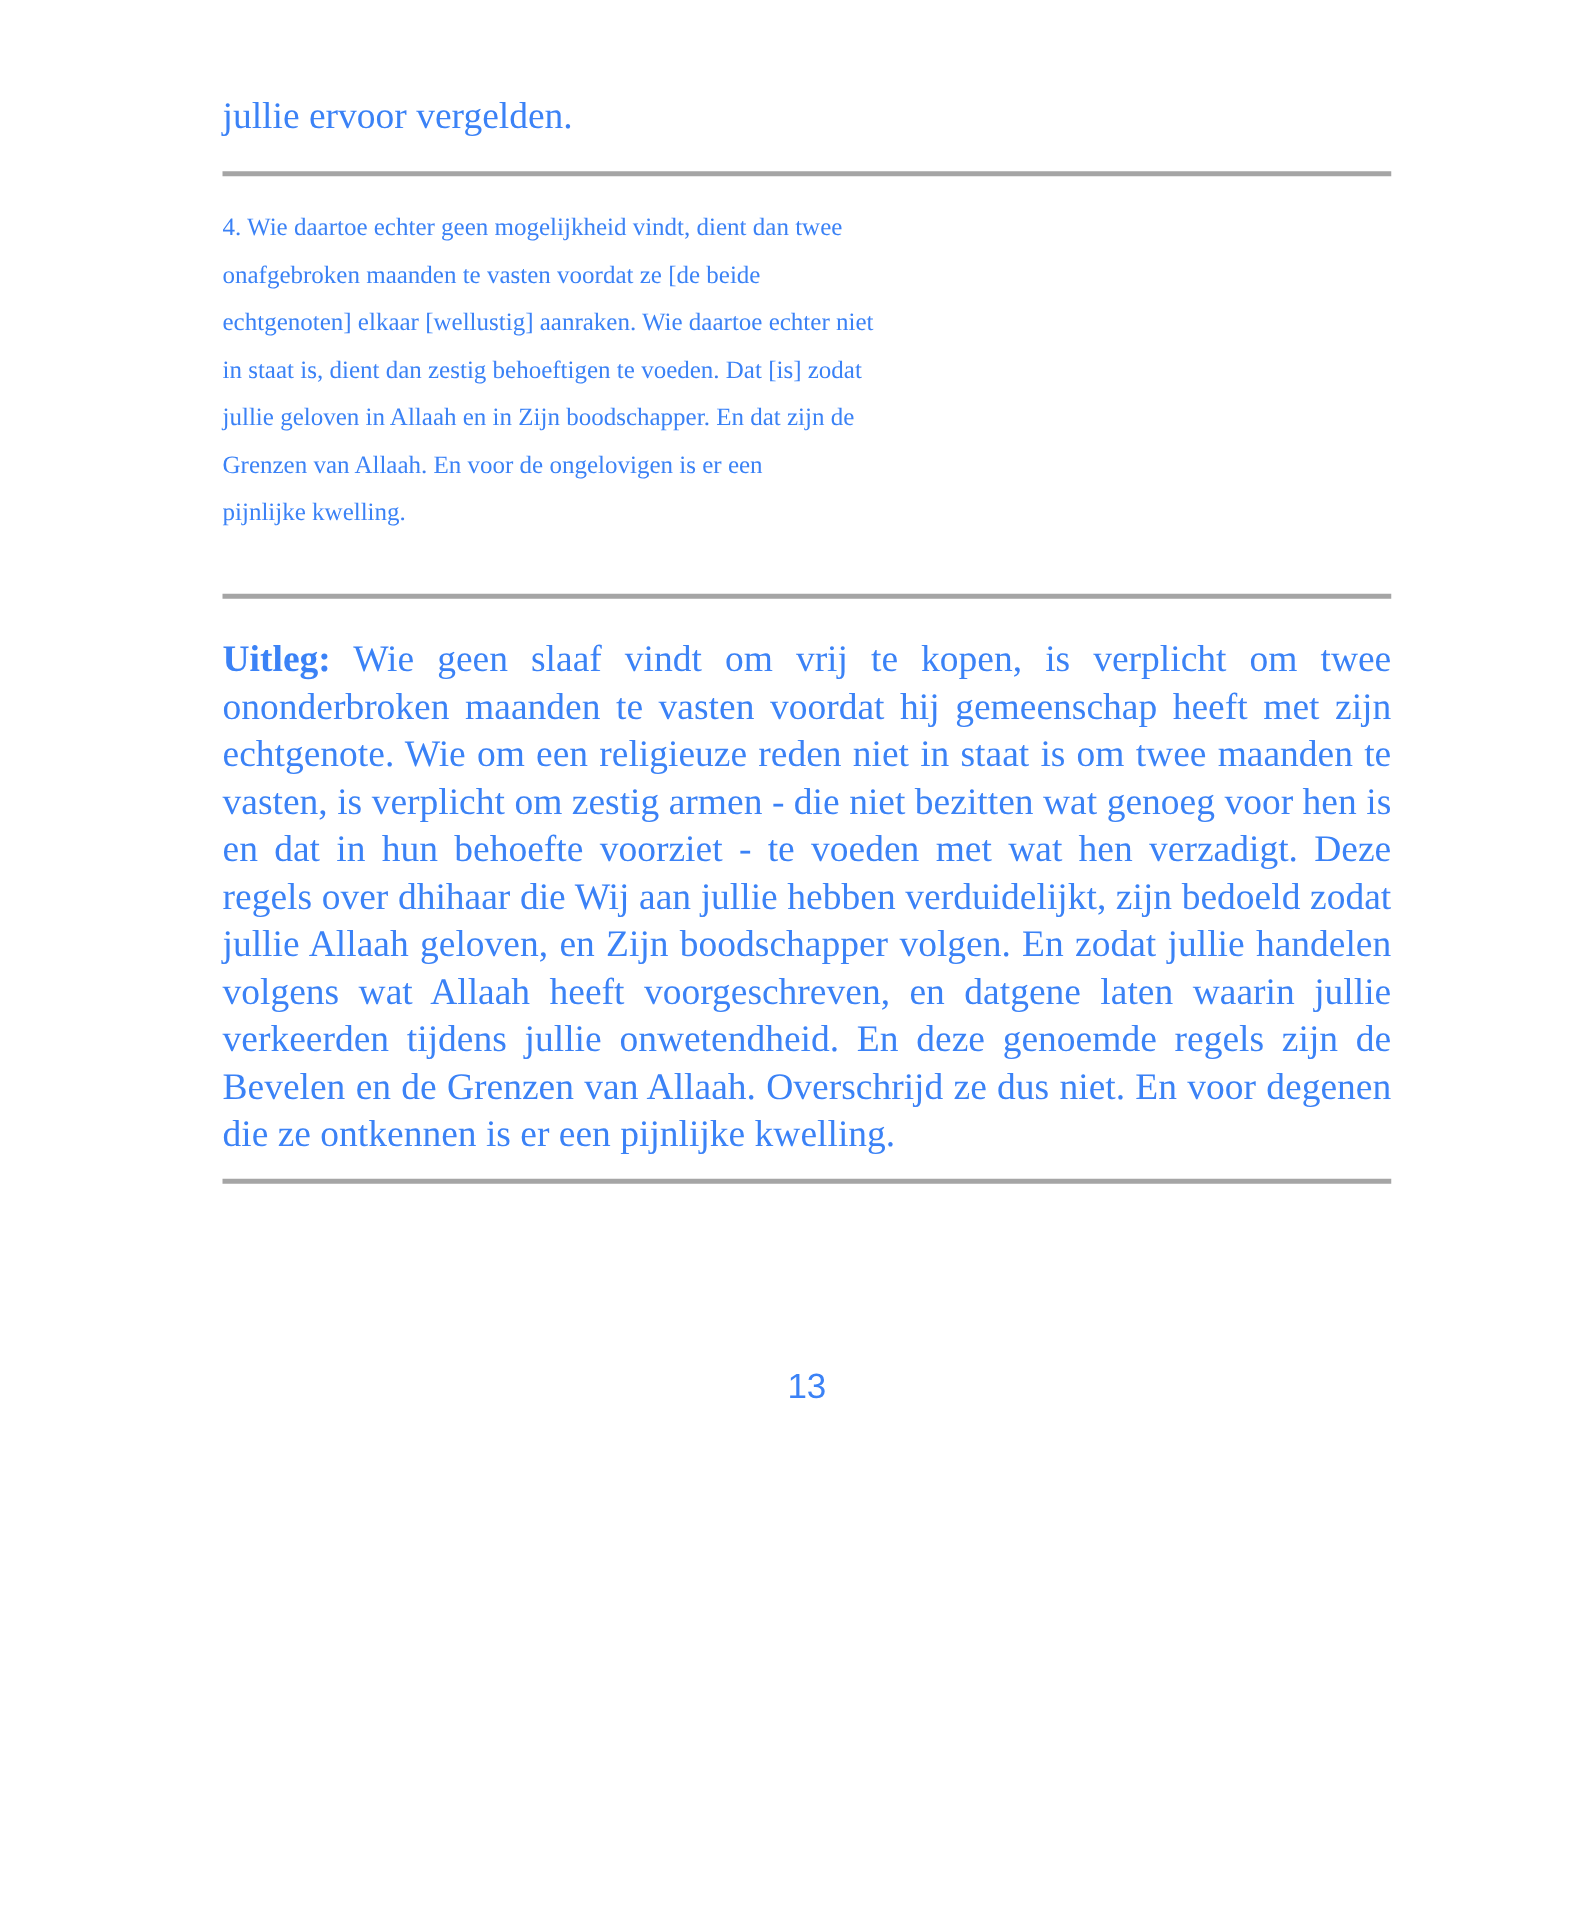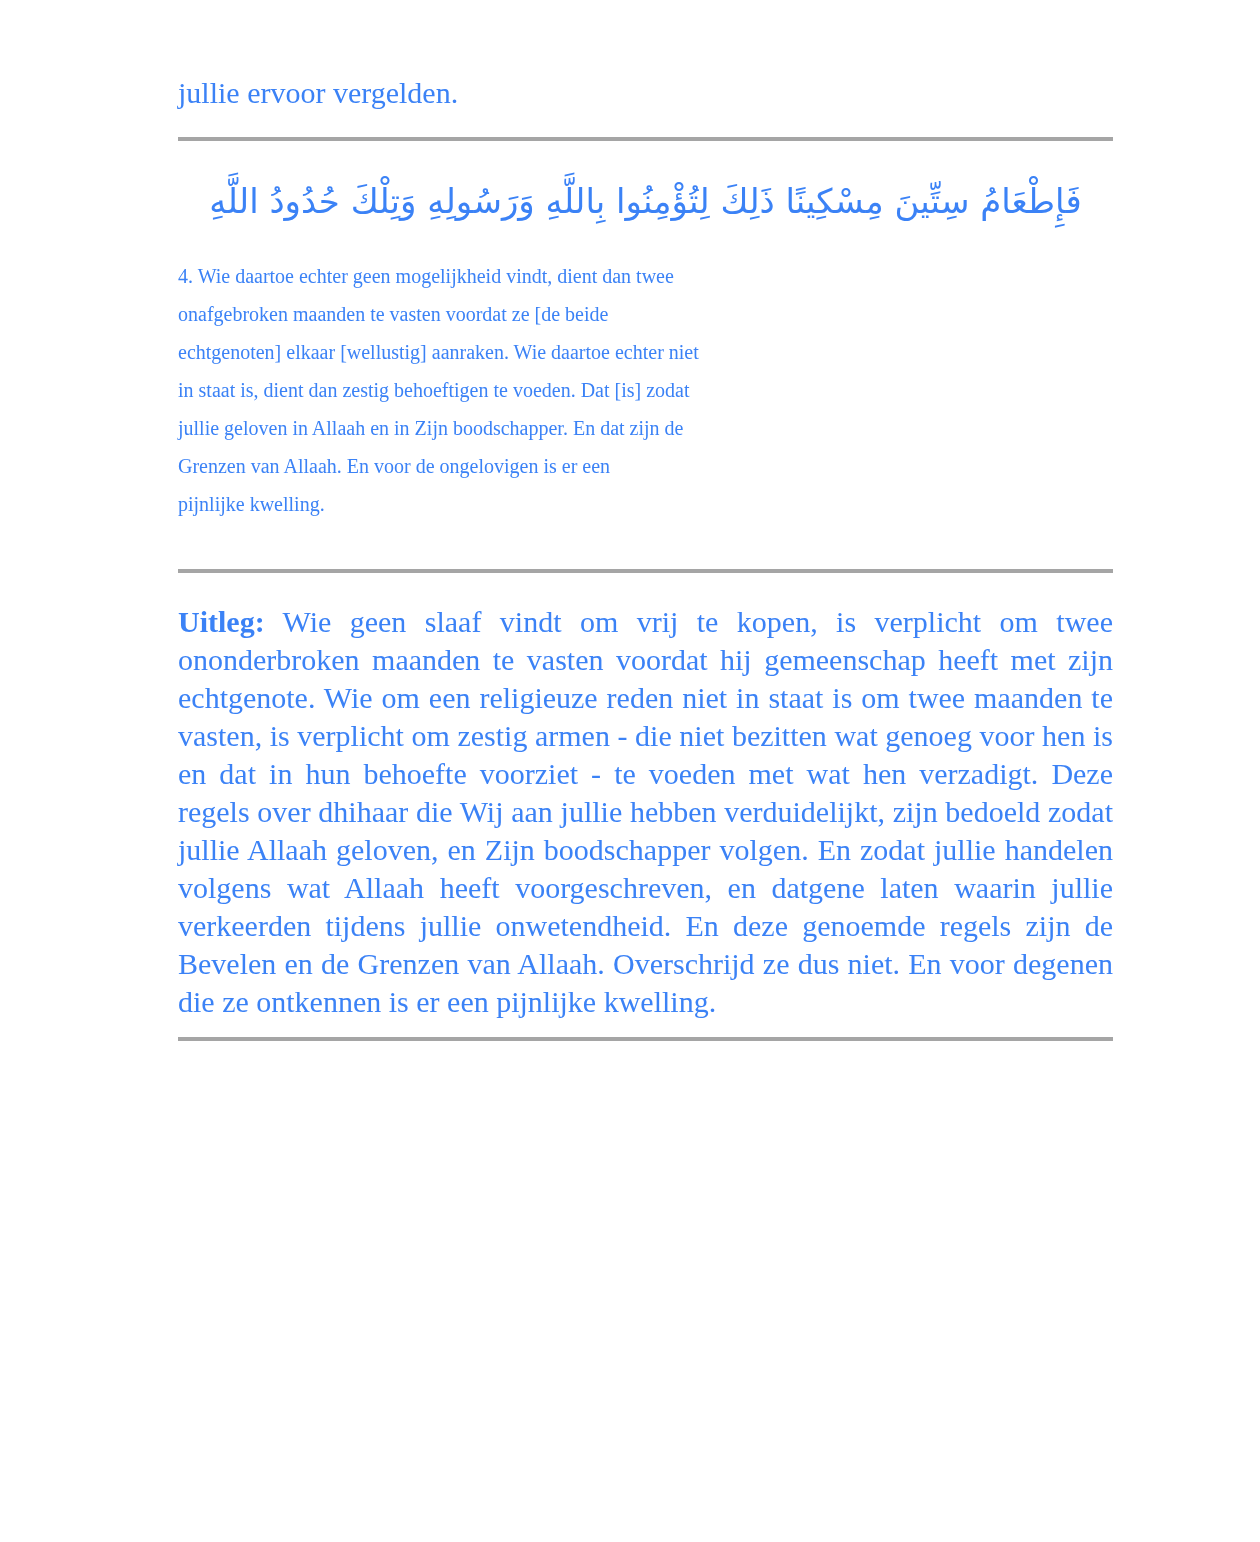--- a/index.html
+++ b/index.html
@@ -84,31 +84,31 @@
 </head>
 <body>
 
 <div class="page">
 
   <p class="intro">jullie ervoor vergelden.</p>
 
   <hr class="divider divider-top">
 
   <div class="arabic">
-    <div class="arabic-line">فَإِطْعَامُ سِتِّينَ مِسْكِينًا ذَلِكَ لِتُؤْمِنُوا بِاللَّهِ وَرَسُولِهِ وَتِلْكَ حُدُودُ اللَّهِ</div>
   </div>
 
   <p class="translation">4. Wie daartoe echter geen mogelijkheid vindt, dient dan twee
 onafgebroken maanden te vasten voordat ze [de beide
 echtgenoten] elkaar [wellustig] aanraken. Wie daartoe echter niet
 in staat is, dient dan zestig behoeftigen te voeden. Dat [is] zodat
 jullie geloven in Allaah en in Zijn boodschapper. En dat zijn de
 Grenzen van Allaah. En voor de ongelovigen is er een
 pijnlijke kwelling.</p>
 
   <hr class="divider divider-middle">
 
   <p class="uitleg"><span class="uitleg-label">Uitleg:</span><span> Wie geen slaaf vindt om vrij te kopen, is verplicht om twee ononderbroken maanden te vasten voordat hij gemeenschap heeft met zijn echtgenote. Wie om een religieuze reden niet in staat is om twee maanden te vasten, is verplicht om zestig armen - die niet bezitten wat genoeg voor hen is en dat in hun behoefte voorziet - te voeden met wat hen verzadigt. Deze regels over dhihaar die Wij aan jullie hebben verduidelijkt, zijn bedoeld zodat jullie Allaah geloven, en Zijn boodschapper volgen. En zodat jullie handelen volgens wat Allaah heeft voorgeschreven, en datgene laten waarin jullie verkeerden tijdens jullie onwetendheid. En deze genoemde regels zijn de Bevelen en de Grenzen van Allaah. Overschrijd ze dus niet. En voor degenen die ze ontkennen is er een pijnlijke kwelling.</span></p>
 
   <hr class="divider divider-bottom">
 
+  <div class="footer">13</div>
 
 </div>
 
 </body></html>

